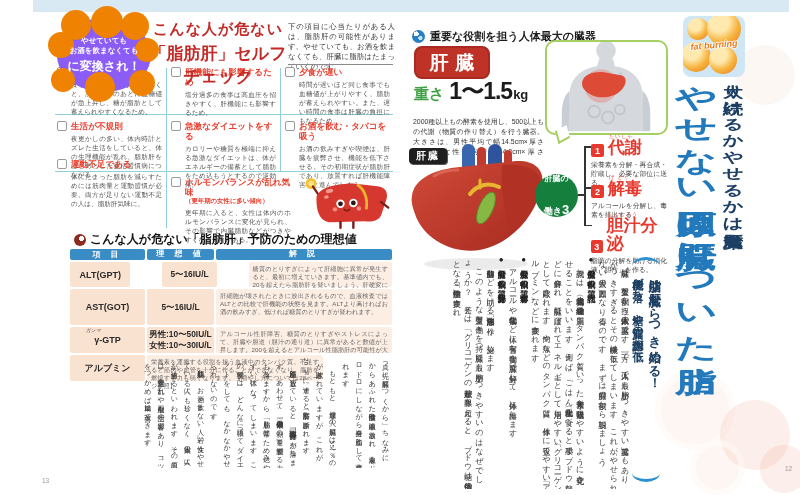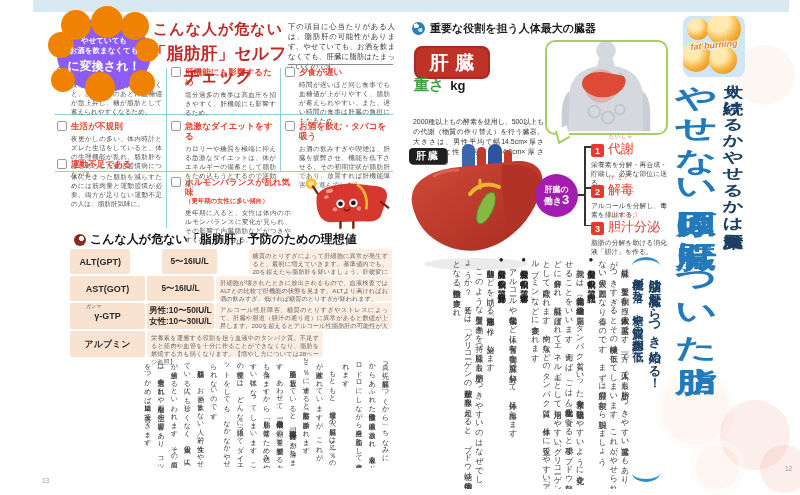--- a/index.html
+++ b/index.html
@@ -57,21 +57,21 @@
 
   
   .vtext { writing-mode:vertical-rl; text-orientation:mixed; overflow:hidden;
            font-family:"Liberation Serif", serif; color:#3a3a3a; }
   .vtext p { margin:0; }
   .vtext p.bullet { font-weight:bold; color:#222; }
   .lbody { position:absolute; left:57px; top:358px; width:334px; height:110px; font-size:7px; line-height:13.2px; letter-spacing:0.3px; }
   .pageno { position:absolute; font-size:6.5px; color:#999; }
 
   
-  .organ-label { position:absolute; left:412px; top:21px; display:flex; align-items:center; }
+  .organ-label { position:absolute; left:412px; top:29px; display:flex; align-items:center; }
   .organ-icon { width:13px; height:13px; border-radius:50%;
      background: radial-gradient(circle at 32% 30%, #ffffff 0 2.4px, transparent 2.5px),
                  radial-gradient(circle at 65% 62%, #bfe2f5 0 2px, transparent 2.2px), #2a7fc1; margin-right:5px; }
   .organ-label span { font-size:11px; font-weight:bold; color:#1b1b1b; }
   .liver-badge { position:absolute; left:414px; top:46px; width:76px; height:33px; background:#bf3228;
      border:2px solid #a82a21; border-radius:8px; color:#fff; font-size:19px; font-weight:bold;
      display:flex; align-items:center; justify-content:center; letter-spacing:7px; padding-left:7px; }
   .weight { position:absolute; left:414px; top:76px; display:flex; align-items:baseline; }
   .weight .wl { color:#3fa144; font-size:15px; font-weight:bold; margin-right:5px; }
   .weight .wv { color:#1b1b1b; font-size:23px; font-weight:bold; letter-spacing:-1px; }
@@ -81,32 +81,32 @@
   .body-frame { position:absolute; left:545px; top:40px; width:123px; height:95px; background:#fff;
      border:2.5px solid #a6cf63; border-radius:10px; overflow:hidden; }
   .frame-tail { position:absolute; left:556px; top:128px; width:13px; height:13px; background:#fff;
      border-left:2.5px solid #a6cf63; border-bottom:2.5px solid #a6cf63; transform:rotate(-28deg) skewX(-12deg); }
 
   .liver-illo { position:absolute; left:404px; top:142px; }
   .liver-name { position:absolute; left:409px; top:148px; background:#1f1f1f; color:#fff; font-size:10px; font-weight:bold;
      padding:1px 7px; border-radius:4px; letter-spacing:2px; box-shadow:1px 1px 0 #555; }
 
   .works-circle { position:absolute; left:535px; top:174px; width:43px; height:43px; border-radius:50%;
-     background:#a21caf; color:#fff; display:flex; flex-direction:column; align-items:center; justify-content:center; z-index:2; }
+     background:#15803d; color:#fff; display:flex; flex-direction:column; align-items:center; justify-content:space-between; z-index:2; }
   .works-circle .w1 { font-size:8px; font-weight:bold; line-height:9px; }
   .works-circle .w2 { font-size:9px; font-weight:bold; line-height:11px; }
   .works-circle .w2 b { font-size:13px; }
   .bkt { position:absolute; background:#333; }
   .fn-item { position:absolute; left:591px; width:76px; }
   .fn-head { display:flex; align-items:flex-end; }
   .fn-num { width:13px; height:13px; background:#e8392e; color:#fff; font-size:9px; font-weight:bold;
      display:flex; align-items:center; justify-content:center; border-radius:2px; margin-right:4px; }
   .fn-twrap { position:relative; }
   .fn-ruby { position:absolute; top:-6px; left:1px; font-size:5px; color:#e8392e; letter-spacing:1px; white-space:nowrap; }
-  .fn-title { font-size:13px; font-weight:normal; color:#e8392e; line-height:13px; }
+  .fn-title { font-size:17px; font-weight:bold; color:#e8392e; line-height:13px; }
   .fn-desc { margin-top:3px; font-size:6.8px; line-height:9.2px; color:#444; text-align:justify; }
 
   .rbody { position:absolute; left:406px; top:255px; width:224px; height:234px; font-size:8px; line-height:11.2px; letter-spacing:0.2px; }
 
   .subhead { position:absolute; left:629px; top:270px; height:200px; writing-mode:vertical-rl; text-orientation:mixed; color:#1c3f63; }
   .subhead p { margin:0; font-weight:bold; }
   .subhead .s1 { font-size:12.5px; line-height:17px; }
   .subhead .s2 { font-size:11px; line-height:17px; }
   .arc { position:absolute; width:28px; height:9px; }
   .arc.top { left:632px; top:257px; border-top:3.5px solid #2b8fd0; border-radius:50% 50% 0 0 / 100% 100% 0 0; }
@@ -243,26 +243,31 @@
       <line x1="58" y1="52" x2="58" y2="58" stroke="#7a1f18" stroke-width="2.6" stroke-linecap="round"></line>
     </svg>
   </div>
 
   <div class="tbl-title">
     <span class="blood-icon"></span>
     <span>こんな人が危ない「脂肪肝」予防のための理想値</span>
   </div>
 
   <div class="btable">
+    <div class="t-row t-head">
+      <div class="cell c1">項 目</div>
+      <div class="cell c2">理 想 値</div>
+      <div class="cell c3" style="display:flex;align-items:center;justify-content:center;">解 説</div>
+    </div>
     <div class="t-row" style="height:25px;gap:32px;">
       <div class="cell c1">ALT(GPT)</div>
       <div class="cell c2">5〜16IU/L</div>
       <div class="cell c3">糖質のとりすぎによって肝細胞に異常が発生すると、最初に増えていきます。基準値内でも、20を超えたら脂肪肝を疑いましょう。肝硬変になると数値が低くなるので注意。</div>
     </div>
-    <div class="t-row" style="height:25px;">
+    <div class="t-row" style="height:36px;">
       <div class="cell c1">AST(GOT)</div>
       <div class="cell c2">5〜16IU/L</div>
       <div class="cell c3">肝細胞が壊されたときに放出されるもので、血液検査ではALTとの比較で肝機能の状態を見ます。ALTより高ければお酒の飲みすぎ、低ければ糖質のとりすぎが疑われます。</div>
     </div>
     <div class="t-row" style="height:26px;">
       <div class="cell c1">
         <span class="gtp-ruby">ガンマ</span>
         <span>γ-GTP</span>
       </div>
       <div class="cell c2">男性:10〜50IU/L
@@ -285,20 +290,21 @@
 
   <div class="organ-label">
     <span class="organ-icon"></span>
     <span>重要な役割を担う人体最大の臓器</span>
   </div>
 
   <div class="liver-badge">肝臓</div>
 
   <div class="weight">
     <span class="wl">重さ</span>
+    <span class="wv">1〜1.5</span>
     <span class="wu">kg</span>
   </div>
 
   <div class="organ-desc">2000種以上もの酵素を使用し、500以上もの代謝（物質の作り替え）を行う臓器。大きさは、男性平均で幅14.5cm×厚さ6.6cm、女性平均で幅14.2cm×厚さ6.8cm。</div>
 
   <div class="body-frame">
     <svg width="118" height="90" viewBox="0 0 120 90">
       <circle cx="60" cy="8" r="10" fill="#d5d9de"></circle>
       <path d="M53,16 L51,24 C36,26 25,35 23,49 L21,90 L99,90 L97,49 C95,35 84,26 69,24 L67,16 Z" fill="#d5d9de"></path>
       <path d="M23,49 C18,52 15,62 15,72 L15,90 L22,90 Z" fill="#c9ced4"></path>

